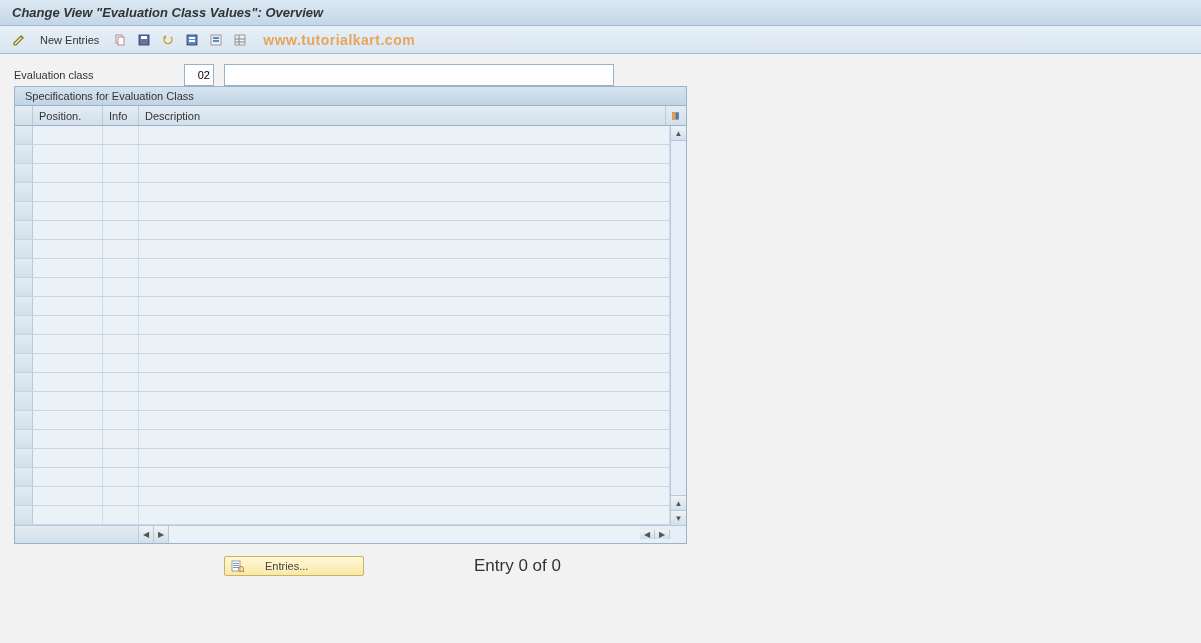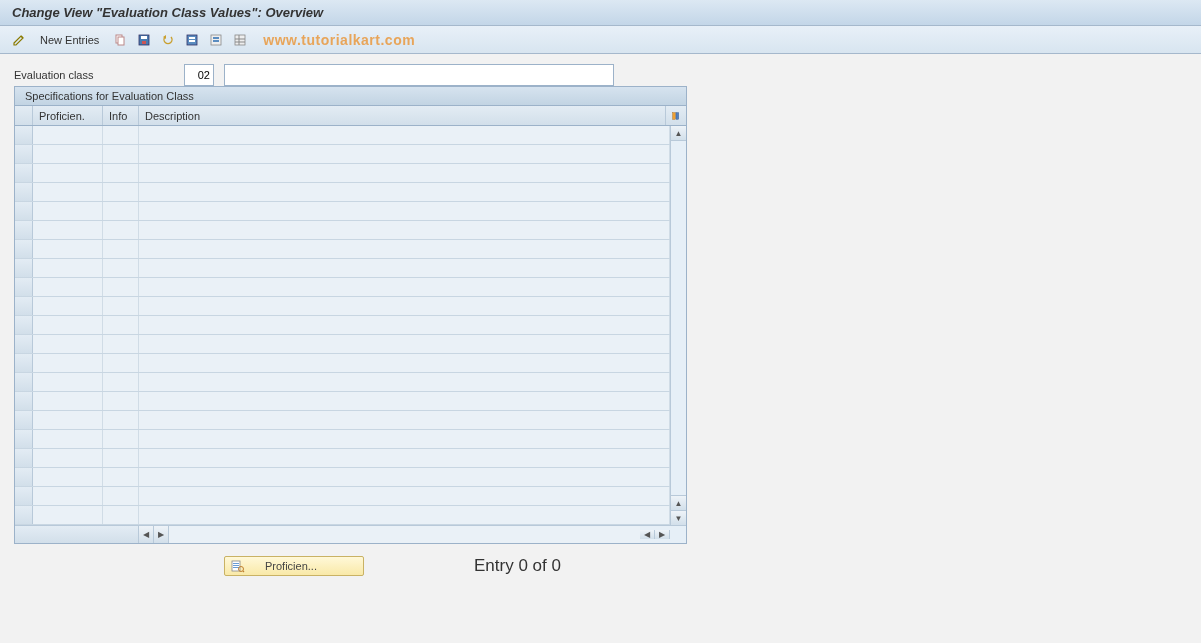--- a/index.html
+++ b/index.html
@@ -268,21 +268,21 @@
     <input class="field-input small" value="02" style="">
     <input class="field-input wide" value="" style="">
   </div>
 
   <div class="panel">
     <div class="panel-header">Specifications for Evaluation Class</div>
     <div class="grid-wrap">
       <div class="grid-body">
         <div class="grid-header">
           <div class="gh-cell gh-sel"></div>
-          <div class="gh-cell gh-prof">Proficien.</div>
+          <div class="gh-cell gh-prof">Position.</div>
           <div class="gh-cell gh-info">Info</div>
           <div class="gh-cell gh-desc">Description</div>
           <div class="gh-cell gh-config">
             <svg width="12" height="12" viewBox="0 0 12 12">
                 <rect x="1" y="1" width="4" height="10" fill="#f0a030" stroke="#a06010" stroke-width="0.6"></rect>
                 <rect x="6" y="1" width="4" height="10" fill="#5080c0" stroke="#305080" stroke-width="0.6"></rect>
               </svg>
           </div>
         </div>
         <div class="grid-rows">
@@ -441,17 +441,17 @@
       <span class="pos-icon">
         <svg width="14" height="14" viewBox="0 0 14 14">
             <rect x="1" y="2" width="8" height="10" fill="#fff" stroke="#888" stroke-width="0.8"></rect>
             <rect x="2" y="4" width="6" height="1" fill="#6a9cd4"></rect>
             <rect x="2" y="6" width="6" height="1" fill="#6a9cd4"></rect>
             <rect x="2" y="8" width="6" height="1" fill="#6a9cd4"></rect>
             <circle cx="10" cy="10" r="2.5" fill="none" stroke="#c08030" stroke-width="1"></circle>
             <line x1="12" y1="12" x2="13" y2="13" stroke="#c08030" stroke-width="1.2"></line>
           </svg>
       </span>
-      <span>Proficien...</span>
+      <span>Entries...</span>
     </div>
     <span class="entry-text">Entry 0 of 0</span>
   </div>
 </div>
 
 </body></html>

